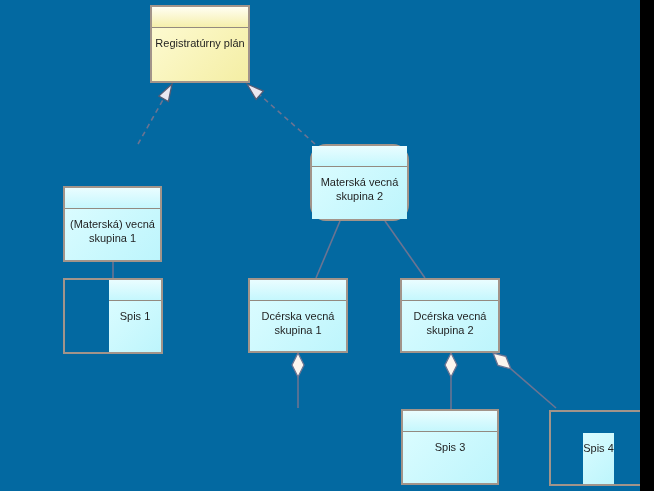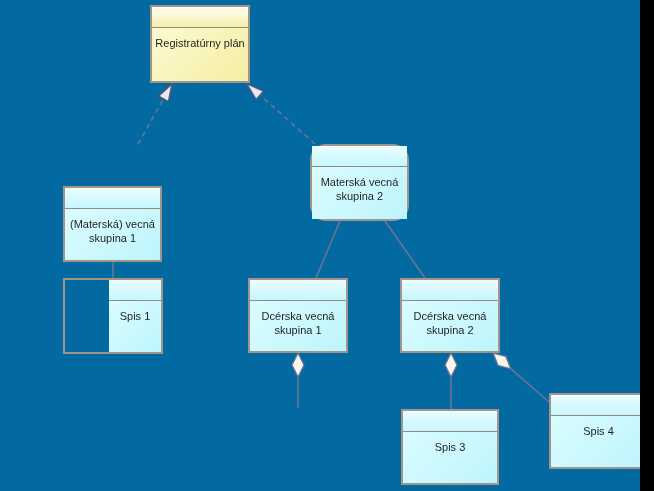--- a/index.html
+++ b/index.html
@@ -120,21 +120,21 @@
 
 
   <div class="node cyan" style="left:401px;top:409px;width:98px;height:76px;">
     <div class="hdr"></div>
     <div class="bdy">
       <span class="lbl">Spis 3</span>
       <span class="lbl"></span>
     </div>
   </div>
 
-  <div class="node cyan" style="left:549px;top:393px;width:99px;height:76px;">
+  <div class="node cyan" style="left:549px;top:410px;width:99px;height:76px;align-items:center;">
     <div class="hdr"></div>
     <div class="bdy">
       <span class="lbl">Spis 4</span>
       <span class="lbl"></span>
     </div>
   </div>
 
 </div>
 
 </body></html>

